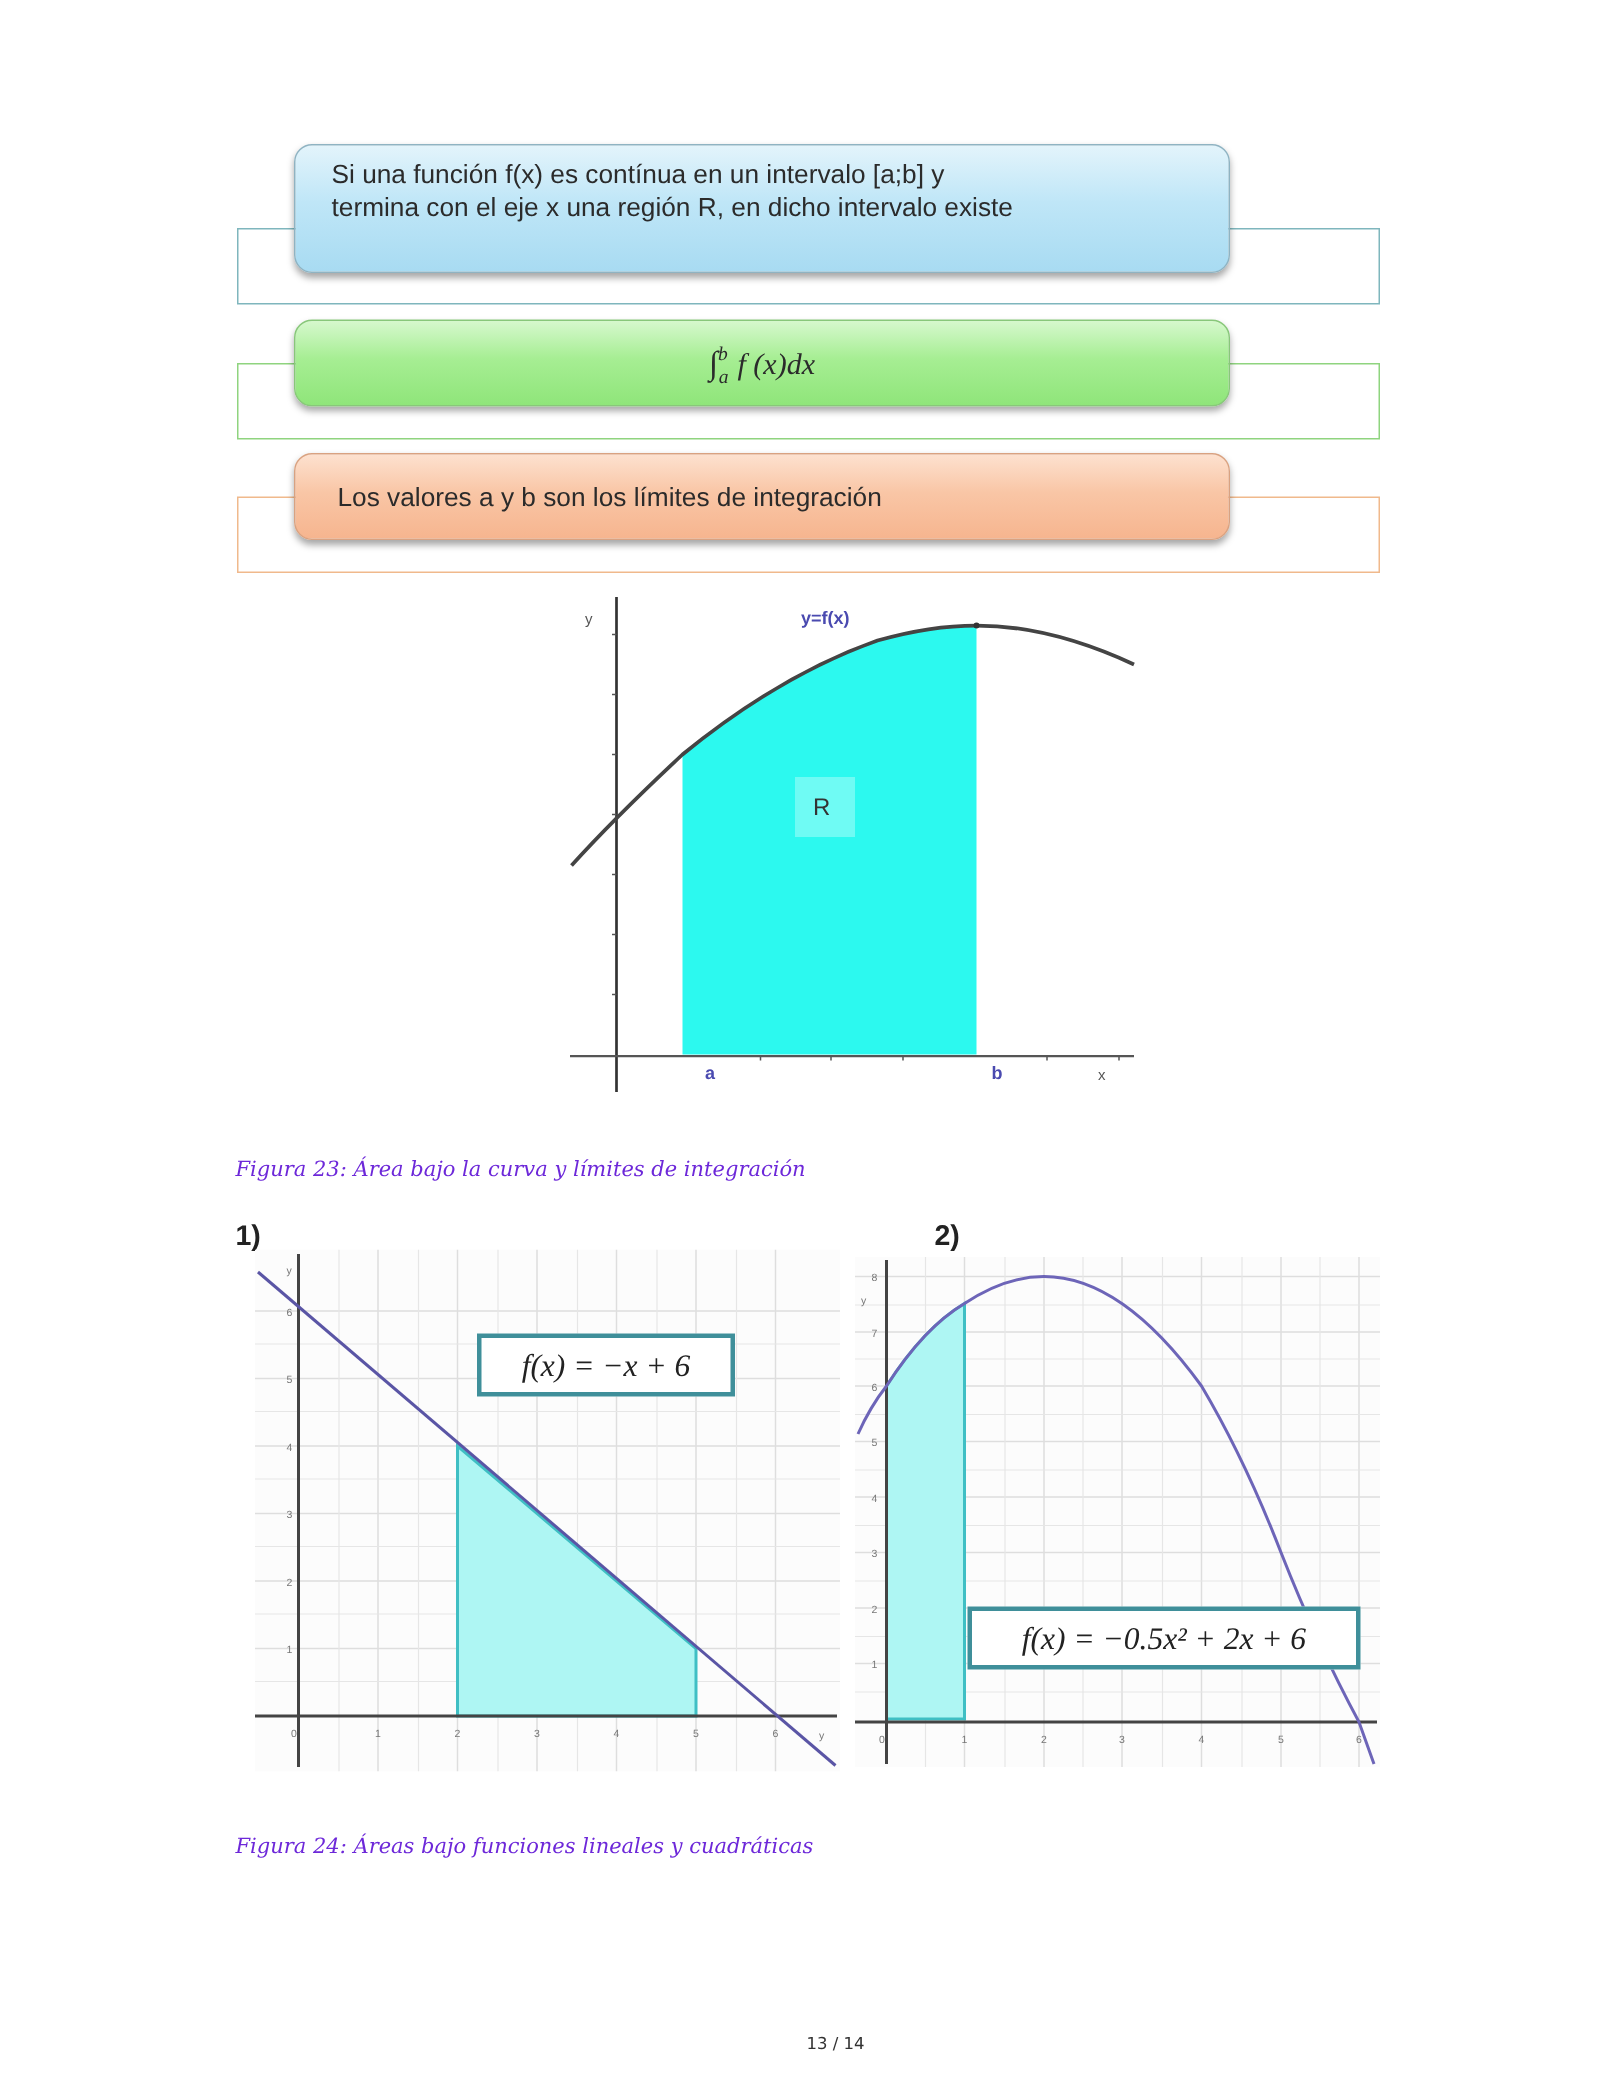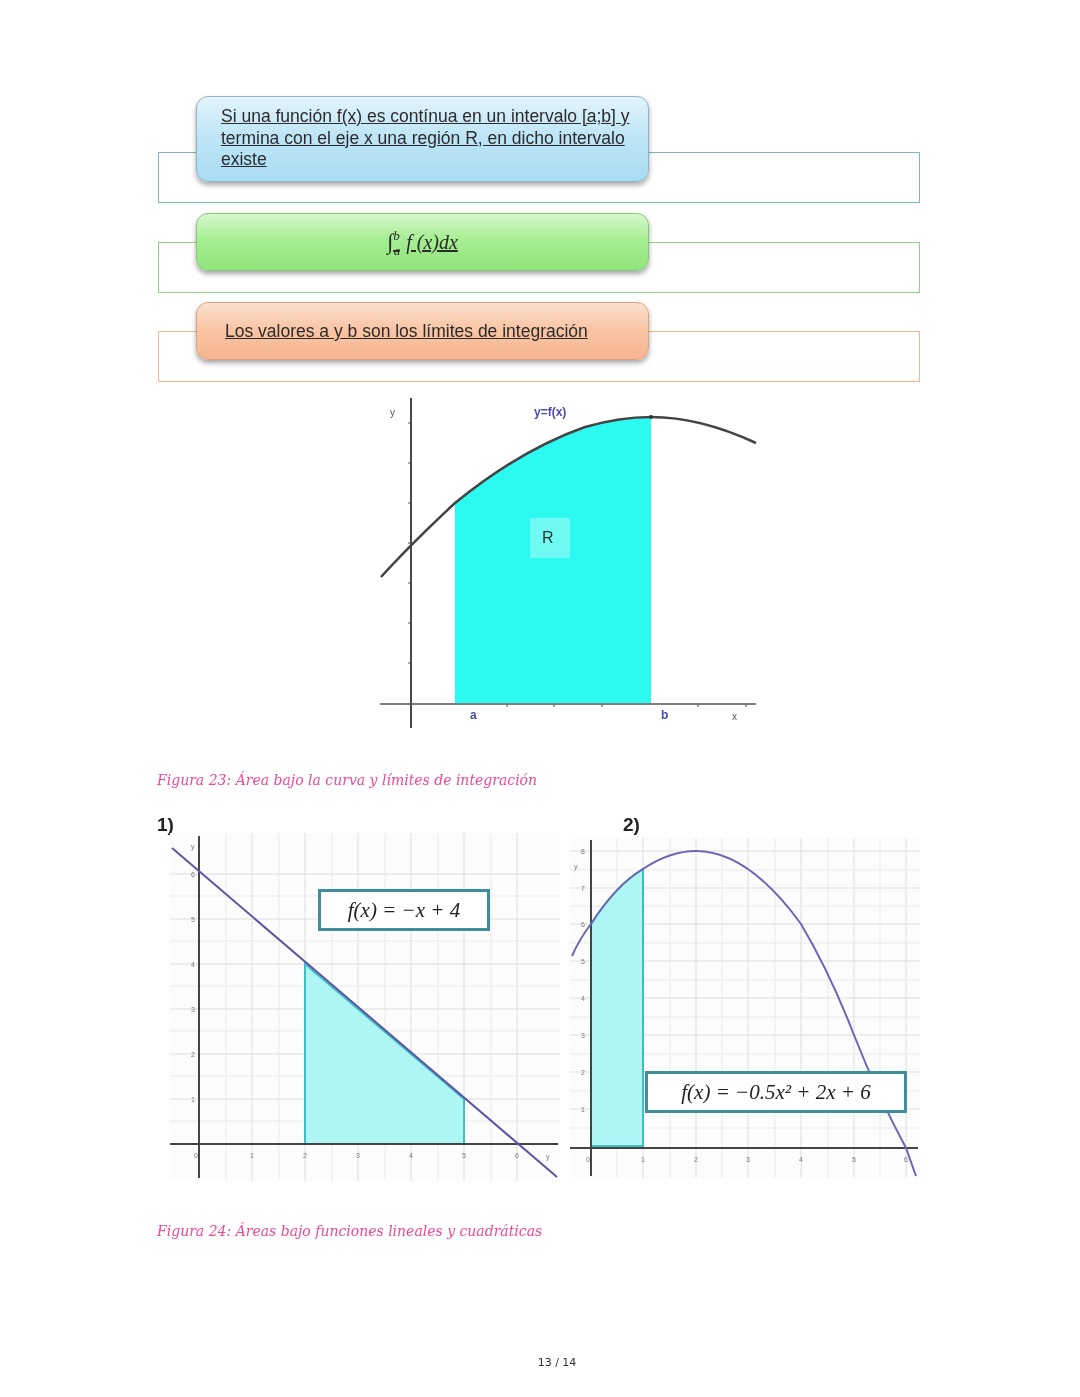--- a/index.html
+++ b/index.html
@@ -5,36 +5,36 @@
   html, body { margin: 0; padding: 0; background: #ffffff; }
   body { width: 1080px; height: 1397px; position: relative; overflow: hidden; font-family: "DejaVu Sans", sans-serif; color: #222; }
   .abs { position: absolute; }
 
   
   .frame { position: absolute; left: 158px; width: 762px; box-sizing: border-box; background: #fff; }
   .frame-blue { top: 152px; height: 51px; border: 1.5px solid #7fb6bd; }
   .frame-green { top: 242px; height: 51px; border: 1.5px solid #8fd47f; }
   .frame-orange { top: 331px; height: 51px; border: 1.5px solid #f0b98c; }
 
-  .pill { position: absolute; left: 196px; width: 453px; box-sizing: border-box; border-radius: 12px;
-          box-shadow: 0 3px 5px rgba(0,0,0,0.35); font-family: "Liberation Sans", sans-serif; color: #2b2b2b; text-decoration: underline; }
+  .pill { position: absolute; left: 196px; width: 624px; box-sizing: border-box; border-radius: 12px;
+          box-shadow: 0 3px 5px rgba(0,0,0,0.35); font-family: "Liberation Sans", sans-serif; color: #2b2b2b; }
   .pill-blue { top: 96px; height: 86px; border: 1.5px solid #8fb3c2;
                background: linear-gradient(to bottom, #e3f4fb 0%, #bfe6f7 45%, #a8dbf2 100%);
                padding: 9px 0 0 24px; font-size: 17.5px; line-height: 21.5px; }
   .pill-green { top: 213px; height: 58px; border: 1.5px solid #88c77a;
                 background: linear-gradient(to bottom, #d6f8cd 0%, #a6ee93 45%, #8fe57a 100%);
                 text-align: center; font-family: "Liberation Serif", serif; font-style: italic; font-size: 20px; line-height: 56px; }
   .pill-orange { top: 302px; height: 58px; border: 1.5px solid #d9a281;
                  background: linear-gradient(to bottom, #fde1cf 0%, #f9c6a6 45%, #f6b58f 100%);
                  padding: 0 0 0 28px; font-size: 17.5px; line-height: 56px; }
   .integral-sign { font-size: 22px; font-style: normal; position: relative; }
   .lim-b { position: relative; top: -9px; font-size: 13px; }
   .lim-a { position: relative; top: 6px; left: -6px; font-size: 13px; }
 
-  .caption { position: absolute; left: 157px; font-family: "DejaVu Serif", serif; font-style: italic; font-size: 14px; color: #ec4899; }
+  .caption { position: absolute; left: 157px; font-family: "DejaVu Serif", serif; font-style: italic; font-size: 14px; color: #6d28d9; }
   .graph-num { position: absolute; font-family: "Liberation Sans", sans-serif; font-weight: bold; font-size: 19px; color: #222; }
   .page-num { position: absolute; left: 0; width: 1080px; top: 1356px; text-align: center; font-size: 11px; color: #333; padding-left: 17px; }
 
   svg text { font-family: "Liberation Sans", sans-serif; }
   .fbox { position: absolute; background: #fff; border: 3px solid #3f8f9a; box-sizing: border-box;
           font-family: "Liberation Serif", serif; font-size: 21px; text-align: center; color: #222; }
   .fbox i { font-style: italic; }
 </style>
 </head>
 <body>
@@ -137,21 +137,21 @@
     <text x="21" y="269">1</text>
     <text x="21" y="224">2</text>
     <text x="21" y="179">3</text>
     <text x="21" y="134">4</text>
     <text x="21" y="89">5</text>
     <text x="21" y="44">6</text>
     <text x="21" y="16">y</text>
   </g>
 </svg>
 <div class="fbox" style="left:318px; top:889px; width:172px; height:42px; line-height:36px;">
-  <i>f(x) = −x + 4</i>
+  <i>f(x) = −x + 6</i>
 </div>
 
 <div class="graph-num" style="left:623px; top:814px;">2)</div>
 <svg class="abs" style="left:570px; top:838px;" width="350" height="340" viewBox="0 0 350 340">
   <rect x="0" y="0" width="350" height="340" fill="#fcfcfc"></rect>
   <g stroke="#dedede" stroke-width="1">
     <line x1="73" y1="0" x2="73" y2="340"></line>
       <line x1="126" y1="0" x2="126" y2="340"></line>
       <line x1="178" y1="0" x2="178" y2="340"></line>
     <line x1="231" y1="0" x2="231" y2="340"></line>

